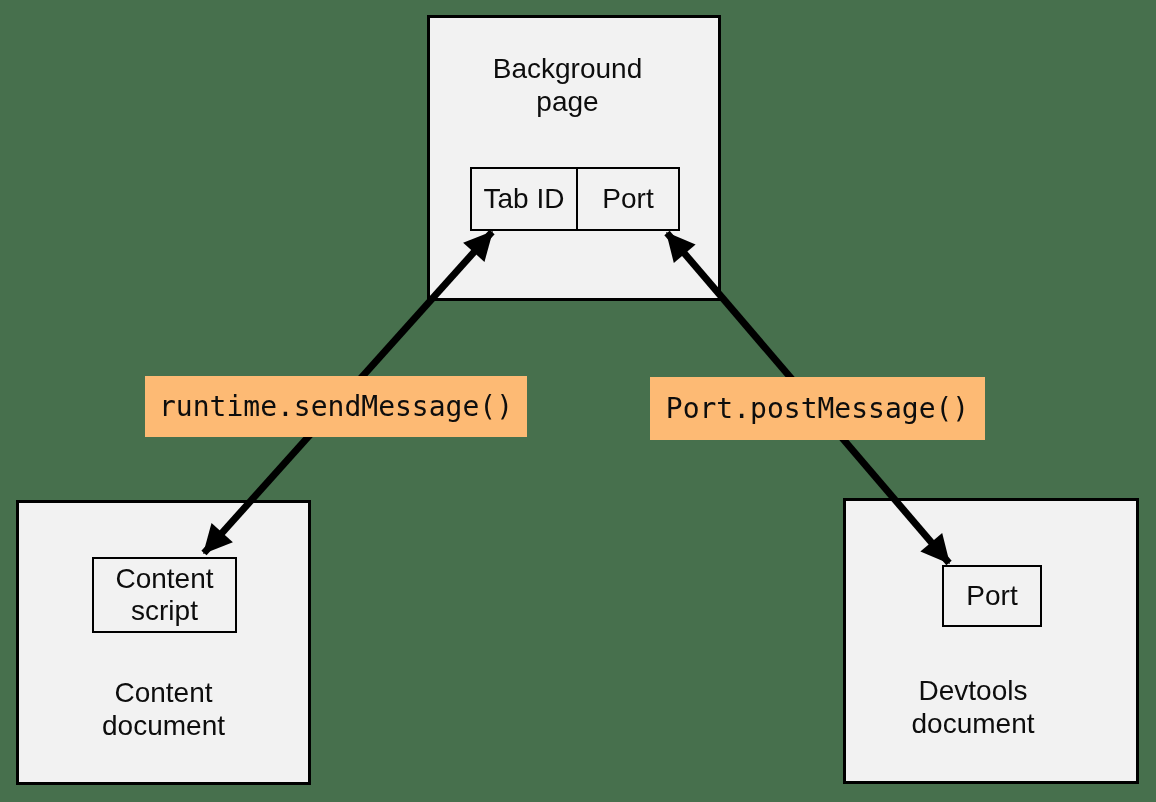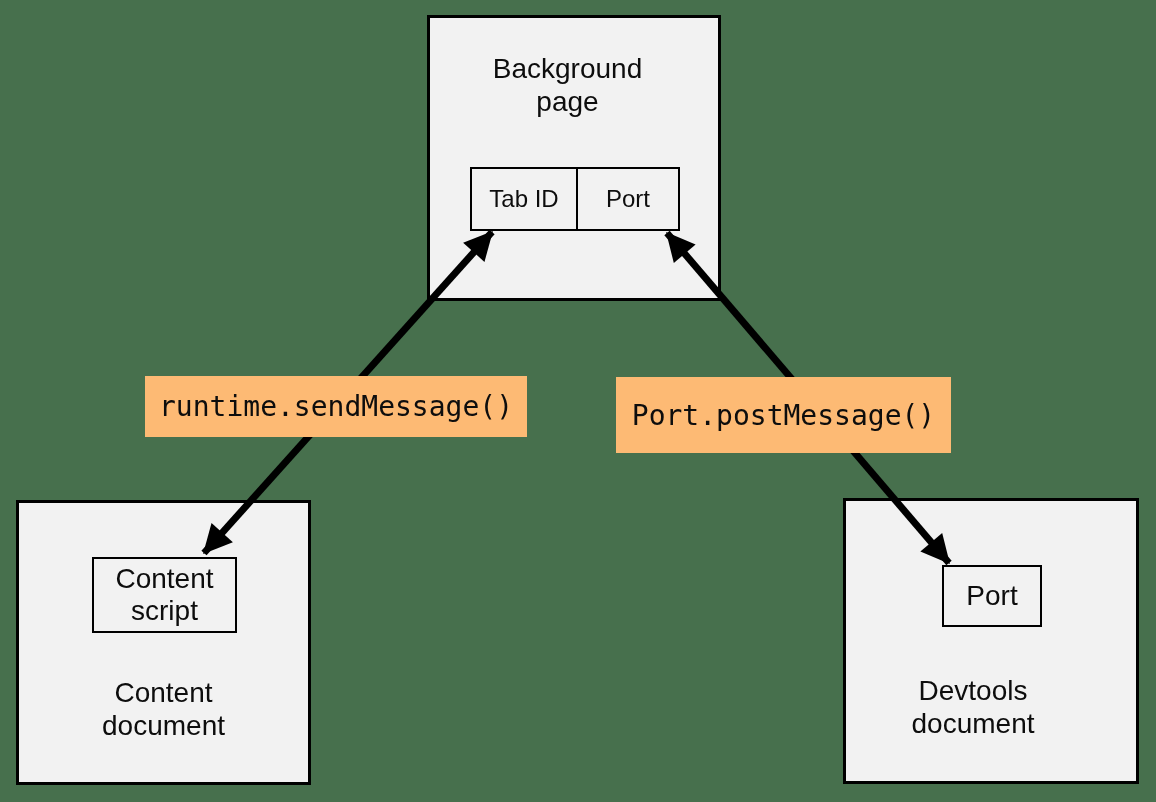--- a/index.html
+++ b/index.html
@@ -47,21 +47,21 @@
     background: #F2F2F2;
     border: 2px solid #000000;
     box-sizing: border-box;
     display: flex;
     z-index: 1;
   }
   .cell {
     display: flex;
     align-items: center;
     justify-content: center;
-    font-size: 24px;
+    font-size: 28px;
     box-sizing: border-box;
   }
   .cell.first {
     border-right: 2px solid #000000;
   }
   #arrow-layer {
     position: absolute;
     left: 0;
     top: 0;
     z-index: 2;
@@ -109,15 +109,15 @@
     <defs>
       <marker id="ah" viewBox="0 0 10 10" refX="9.5" refY="5" markerWidth="5.5" markerHeight="4.1" orient="auto-start-reverse">
         <path d="M0,0 L10,5 L0,10 Z" fill="#000000"></path>
       </marker>
     </defs>
     <line x1="204" y1="553" x2="492" y2="232" stroke="#000000" stroke-width="7" marker-start="url(#ah)" marker-end="url(#ah)"></line>
     <line x1="667" y1="233" x2="949" y2="563" stroke="#000000" stroke-width="7" marker-start="url(#ah)" marker-end="url(#ah)"></line>
   </svg>
 
   <div class="code-label" style="left:145px; top:376px; width:382px; height:61px;">runtime.sendMessage()</div>
-  <div class="code-label" style="left:616px; top:377px; width:335px; height:76px;text-align:right;">Port.postMessage()</div>
+  <div class="code-label" style="left:650px; top:377px; width:335px; height:63px;text-align:right;">Port.postMessage()</div>
 
 </div>
 
 </body></html>

